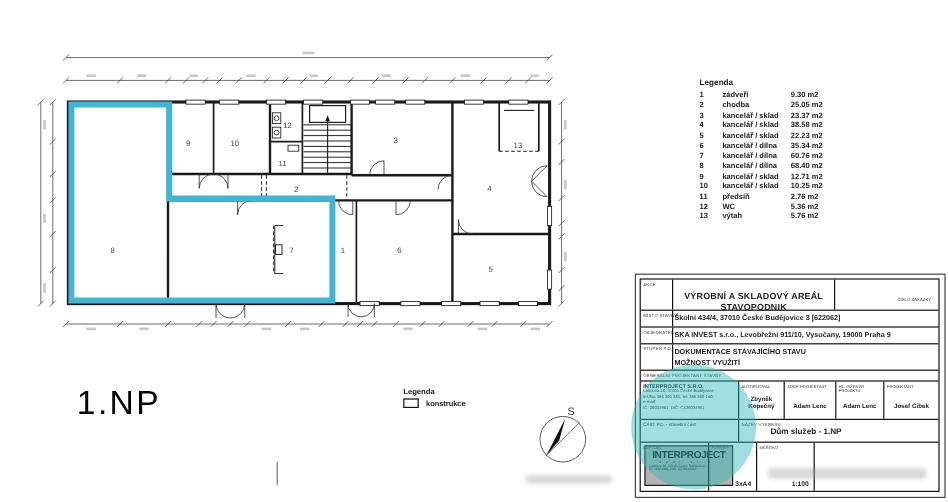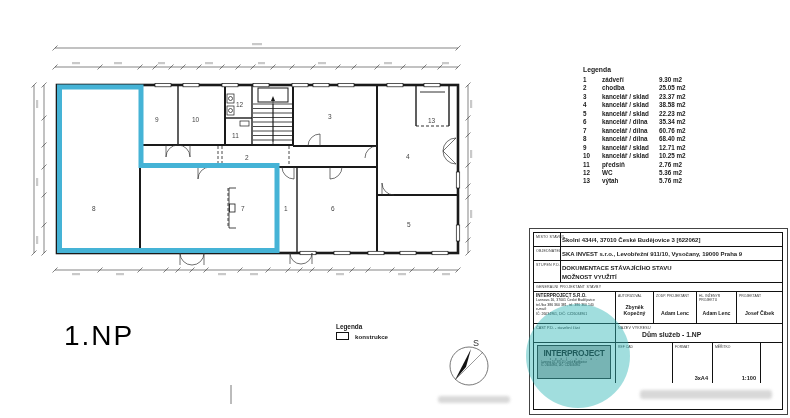--- a/index.html
+++ b/index.html
@@ -46,21 +46,21 @@
               font-size:3.5px;line-height:4.6px;color:#222;}
   .tb-company .cname{font-size:4.6px;font-weight:700;}
   .tb-col{border-right:0.7px solid #111;position:relative;}
   .tb-col:last-child{border-right:none;}
   .tb-col .col-lab{position:absolute;left:2px;top:1.5px;font-size:3.4px;color:#333;line-height:4px;}
   .tb-col .col-val{position:absolute;left:0;right:0;bottom:7px;text-align:center;font-size:5.2px;font-weight:600;}
   #tb-nazev{height:19px;display:flex;}
   #tb-nazev .cast{width:82px;border-right:0.7px solid #111;padding:2px;font-size:3.8px;color:#222;}
   #tb-nazev .nazev-cell{flex:1;position:relative;}
   #tb-nazev .nazev-val{position:absolute;left:26px;top:7px;font-size:6.8px;font-weight:600;color:#222;}
-  #tb-bottom{height:40px;display:flex;border-bottom:none;}
+  #tb-bottom{height:40px;display:flex;border-bottom:none;flex-direction:column;}
   .tb-stampcell{width:82px;border-right:0.7px solid #111;position:relative;}
   #stamp{position:absolute;left:3px;top:2px;width:74px;height:34px;background:#b3b3b3;
          border:1px solid #222;text-align:center;color:#111;overflow:hidden;}
   #stamp .s1{font-size:8.4px;font-weight:700;letter-spacing:-.3px;margin-top:2px;}
   #stamp .s2{font-size:2.8px;letter-spacing:1.6px;margin-top:-1px;}
   #stamp .s3,#stamp .s4{font-size:2.7px;line-height:3.4px;text-align:left;padding-left:3px;}
   .tb-br{flex:1;display:flex;flex-direction:column;}
   .tb-br-row{flex:1;display:flex;border-bottom:0.7px solid #111;}
   .tb-br-row:last-child{border-bottom:none;}
   .tb-cell{position:relative;border-right:0.7px solid #111;}
@@ -400,20 +400,27 @@
     <span class="lk-swatch"></span>
     <span>konstrukce</span>
   </div>
 </div>
 
 <div id="floor-label" class="abs">1.NP</div>
 
 <div id="titleblock-outline" class="abs"></div>
 <div id="titleblock" class="abs">
 
+  <div id="tb-akce" class="tb-row">
+    <span class="tb-lab">AKCE</span>
+    <span class="tb-sep" style="left:26px;"></span>
+      <span class="tb-sep" style="right:86px;"></span>
+    <span class="akce-text">VÝROBNÍ A SKLADOVÝ AREÁL STAVOPODNIK</span>
+    <span class="cislo-zak">ČÍSLO ZAKÁZKY</span>
+  </div>
 
   <div id="tb-misto" class="tb-row">
     <span class="tb-lab">MÍSTO STAVBY</span>
     <span class="tb-sep" style="left:26px;"></span>
     <span class="tb-val">Školní 434/4, 37010 České Budějovice 3 [622062]</span>
   </div>
 
   <div id="tb-objednatel" class="tb-row">
     <span class="tb-lab">OBJEDNATEL</span>
     <span class="tb-sep" style="left:26px;"></span>

